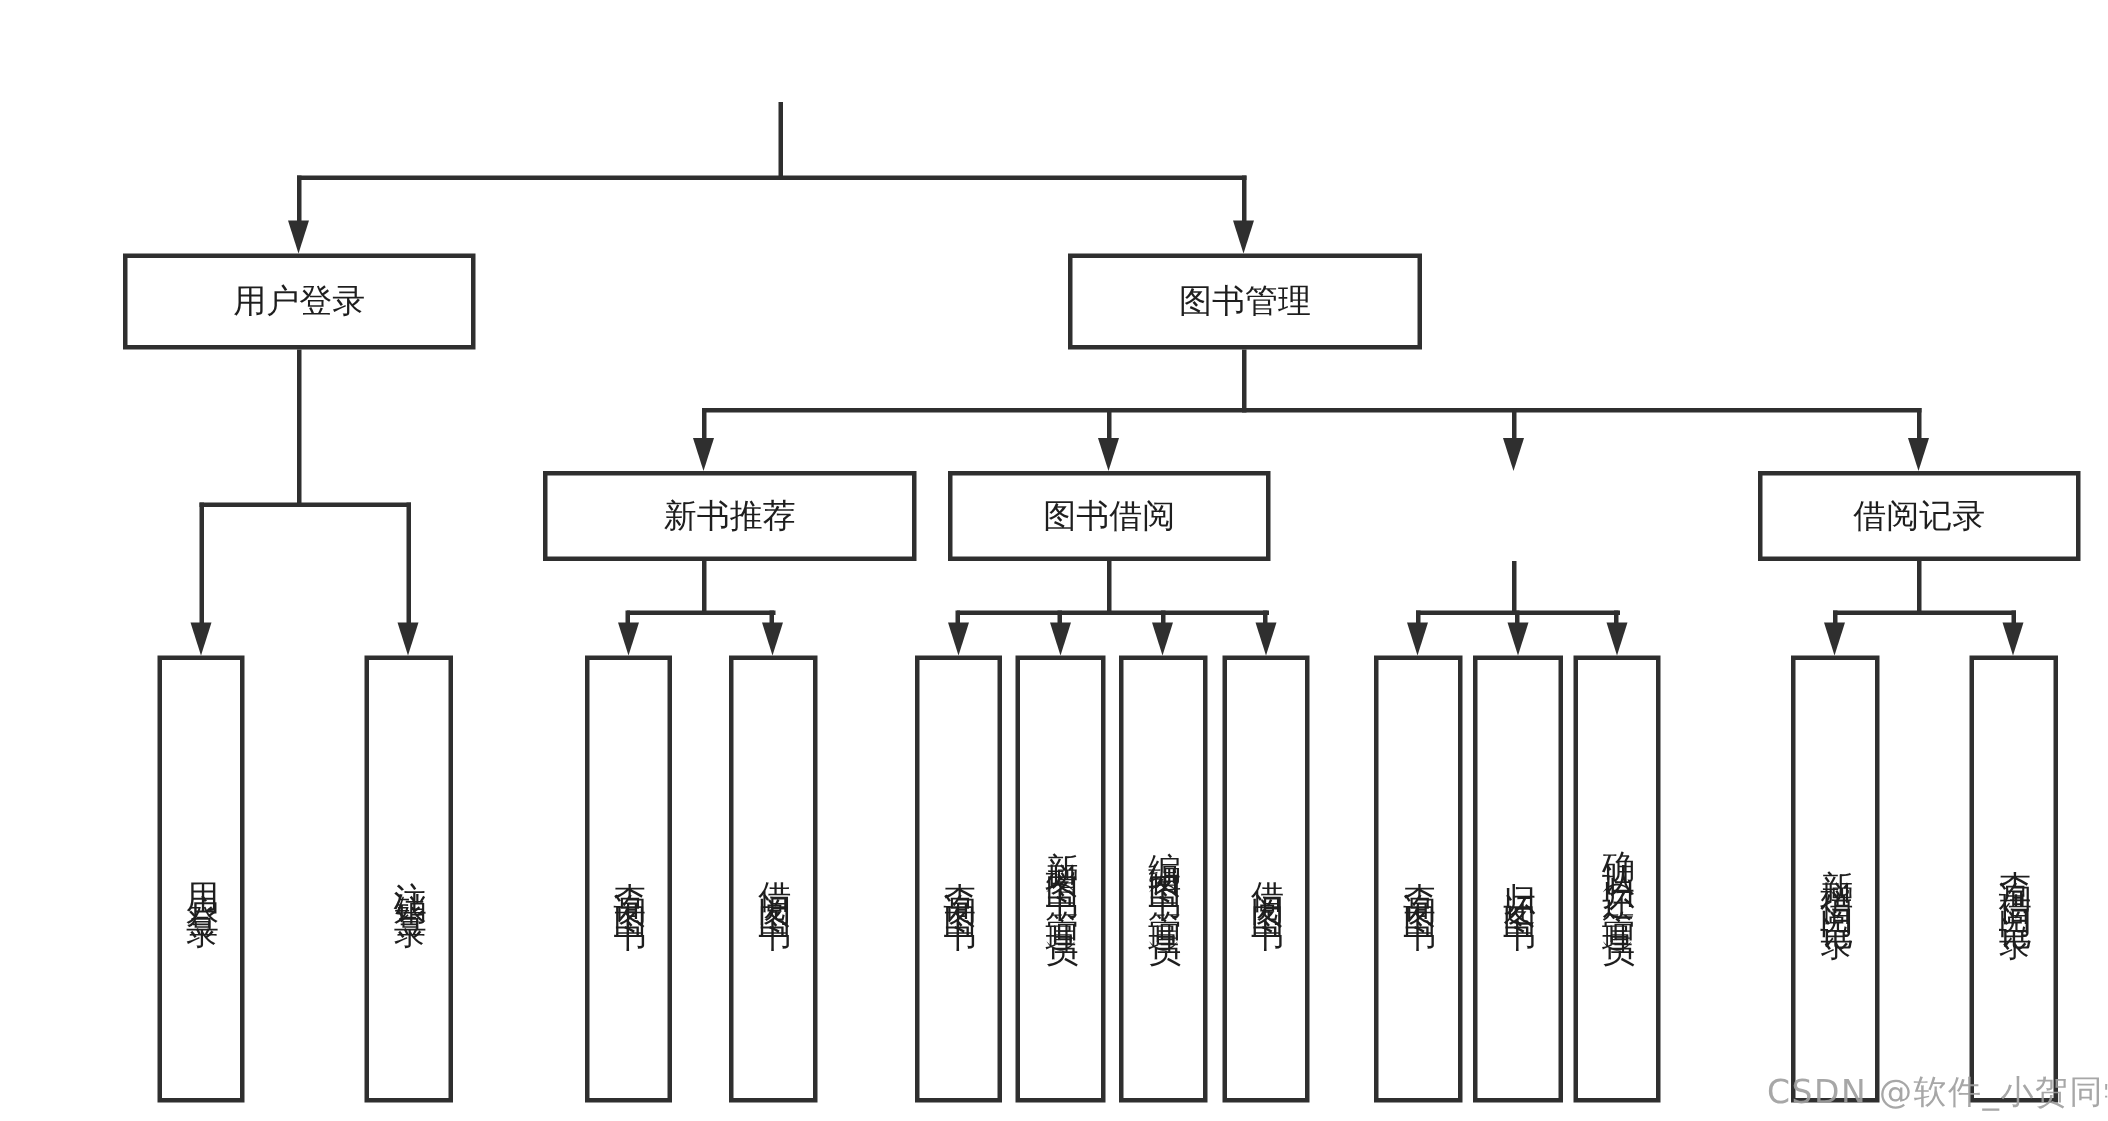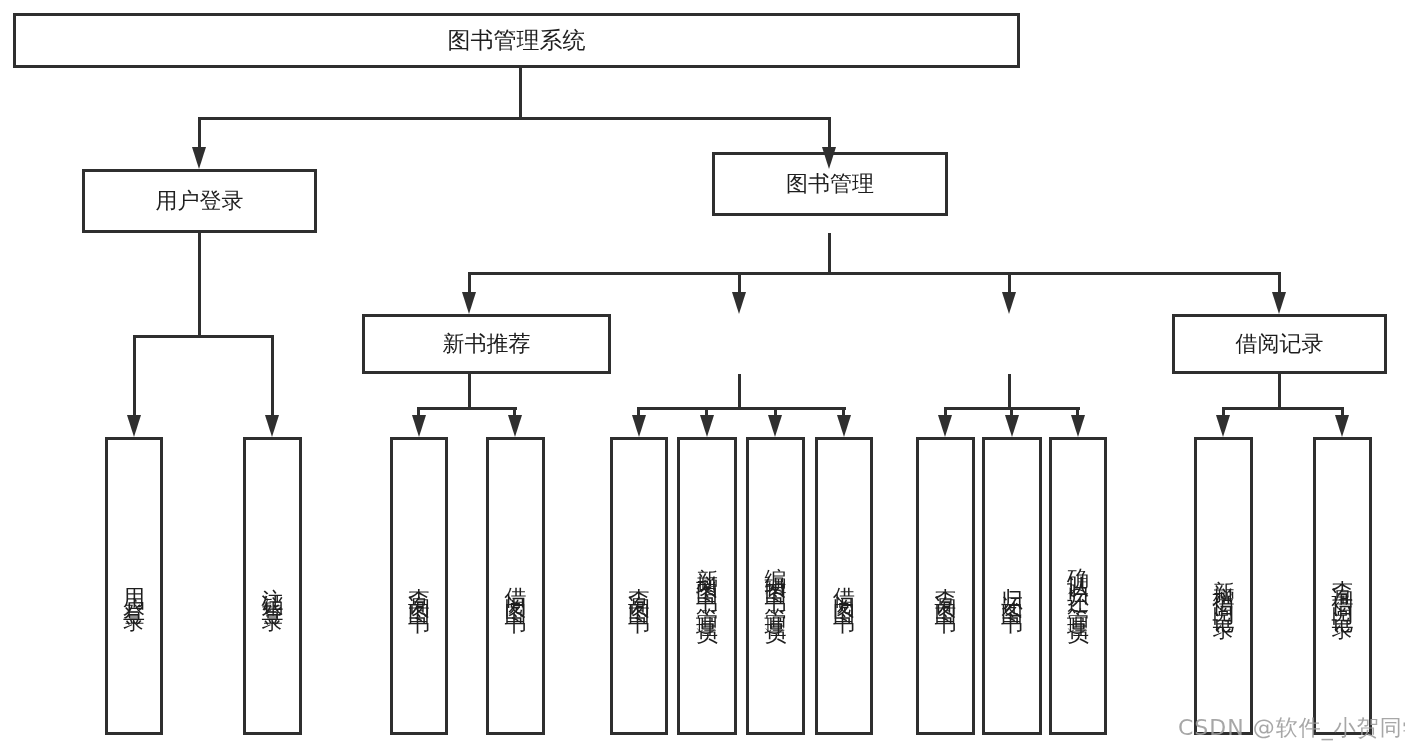--- a/index.html
+++ b/index.html
@@ -27,26 +27,26 @@
   .watermark{
     position:absolute;left:1178px;top:713px;z-index:10;
     color:#9e9e9e;font-size:22px;letter-spacing:1px;opacity:.9;white-space:nowrap;
   }
 </style>
 </head>
 <body>
 
 <div id="canvas">
 
-  <div class="box" style="left:13px;top:13px;width:1007px;height:55px;font-size:23px;">图书管理系统</div>
 
   <div class="box" style="left:82px;top:169px;width:235px;height:64px;">用户登录</div>
-  <div class="box" style="left:712px;top:152px;width:236px;height:64px;">图书管理</div>
+  <div class="box" style="left:712px;top:169px;width:236px;height:64px;">图书管理</div>
 
   <div class="box" style="left:362px;top:314px;width:249px;height:60px;">新书推荐</div>
+  <div class="box" style="left:632px;top:314px;width:215px;height:60px;">图书借阅</div>
   <div class="box" style="left:1172px;top:314px;width:215px;height:60px;">借阅记录</div>
 
   <div class="box v" style="left:105px;top:437px;width:58px;height:298px;">用户登录</div>
   <div class="box v" style="left:243px;top:437px;width:59px;height:298px;">注销登录</div>
 
   <div class="box v" style="left:390px;top:437px;width:58px;height:298px;">查询图书</div>
   <div class="box v" style="left:486px;top:437px;width:59px;height:298px;">借阅图书</div>
 
   <div class="box v" style="left:610px;top:437px;width:58px;height:298px;">查询图书</div>
   <div class="box v" style="left:677px;top:437px;width:60px;height:298px;">新增图书（管理员）</div>

